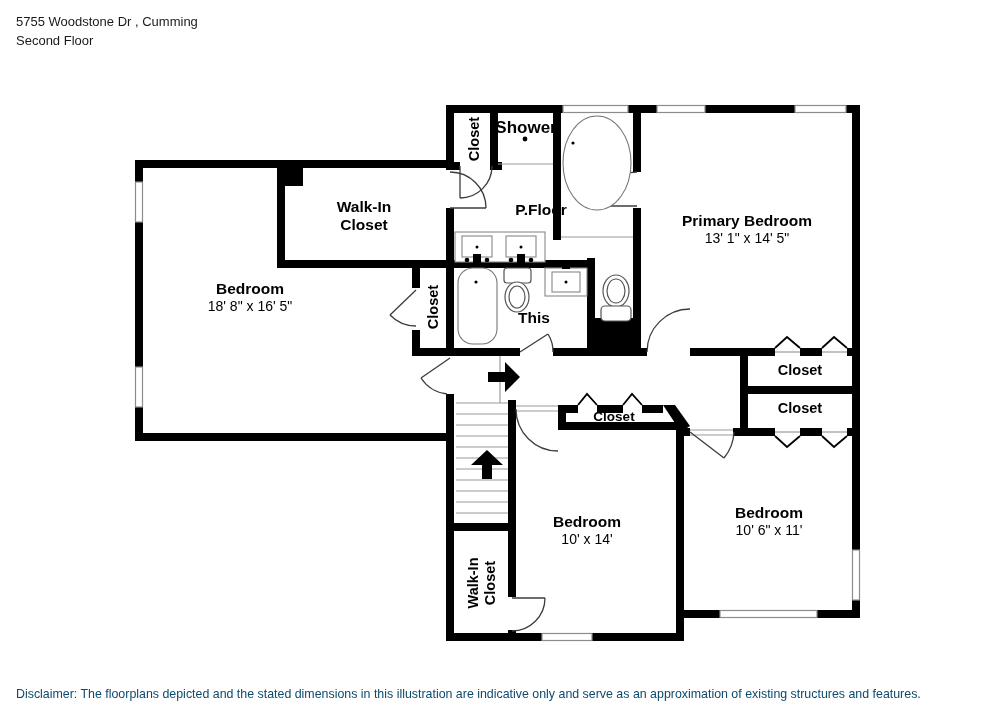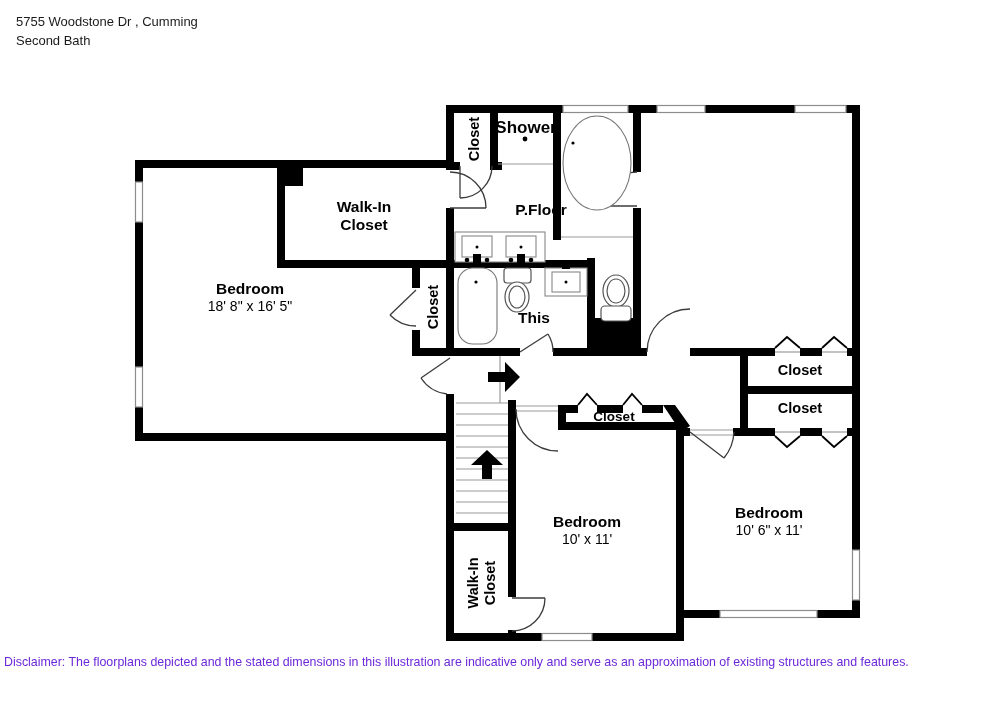--- a/index.html
+++ b/index.html
@@ -1,35 +1,35 @@
 <!DOCTYPE html>
 <html><head>
 <meta charset="utf-8">
 <style>
   html,body{margin:0;padding:0;background:#fff;}
   body{width:1000px;height:707px;position:relative;font-family:"Liberation Sans",sans-serif;overflow:hidden;}
   #plan-wrap{position:absolute;left:0;top:0;width:1000px;height:707px;}
   svg{position:absolute;left:0;top:0;}
   .hdr{position:absolute;left:16px;color:#1a1a1a;font-size:13px;white-space:nowrap;}
-  .ftr{position:absolute;left:4px;color:#6d28d9;font-size:12.4px;white-space:nowrap;}
+  .ftr{position:absolute;left:16px;color:#0c4a6e;font-size:12.4px;white-space:nowrap;margin-top:32px;}
   .plan-label{position:absolute;transform:translate(-50%,-50%);text-align:center;color:#000;white-space:nowrap;line-height:1.18;}
   .plan-label.vertical{transform:translate(-50%,-50%) rotate(-90deg);}
   .room-name{font-weight:bold;font-size:15.5px;}
   .room-dims{font-size:14px;}
   .closet-name{font-weight:bold;font-size:14.5px;}
   .closet-name.small{font-size:13.5px;}
   .shower-name{font-weight:bold;font-size:17px;}
 </style>
 </head>
 <body>
 
 <div id="plan-wrap">
 
   <div class="hdr" style="top:14px">5755 Woodstone Dr , Cumming</div>
-  <div class="hdr" style="top:33px">Second Bath</div>
+  <div class="hdr" style="top:33px">Second Floor</div>
 
   <svg width="1000" height="707" viewBox="0 0 1000 707">
 
     <g fill="#000000" stroke="none">
 
       <rect x="448" y="105" width="115" height="8"></rect>
       <rect x="628" y="105" width="29" height="8"></rect>
       <rect x="705" y="105" width="90" height="8"></rect>
       <rect x="846" y="105" width="14" height="8"></rect>
 
@@ -259,20 +259,24 @@
   </div>
 
   <div class="plan-label" style="left:526px;top:128px">
     <span class="shower-name">Shower</span>
   </div>
 
   <div class="plan-label" style="left:541px;top:210px">
     <span class="room-name">P.Floor</span>
   </div>
 
+  <div class="plan-label" style="left:747px;top:229px">
+    <div class="room-name">Primary Bedroom</div>
+    <div class="room-dims">13' 1" x 14' 5"</div>
+  </div>
 
   <div class="plan-label" style="left:364px;top:216px">
     <div class="room-name">Walk-In</div>
     <div class="room-name">Closet</div>
   </div>
 
   <div class="plan-label" style="left:250px;top:297px">
     <div class="room-name">Bedroom</div>
     <div class="room-dims">18' 8" x 16' 5"</div>
   </div>
@@ -292,21 +296,21 @@
   <div class="plan-label" style="left:800px;top:408px">
     <span class="closet-name">Closet</span>
   </div>
 
   <div class="plan-label" style="left:614px;top:416px">
     <span class="closet-name small">Closet</span>
   </div>
 
   <div class="plan-label" style="left:587px;top:530px">
     <div class="room-name">Bedroom</div>
-    <div class="room-dims">10' x 11'</div>
+    <div class="room-dims">10' x 14'</div>
   </div>
 
   <div class="plan-label" style="left:769px;top:521px">
     <div class="room-name">Bedroom</div>
     <div class="room-dims">10' 6" x 11'</div>
   </div>
 
   <div class="plan-label vertical" style="left:482px;top:583px">
     <div class="closet-name">Walk-In</div>
     <div class="closet-name">Closet</div>

